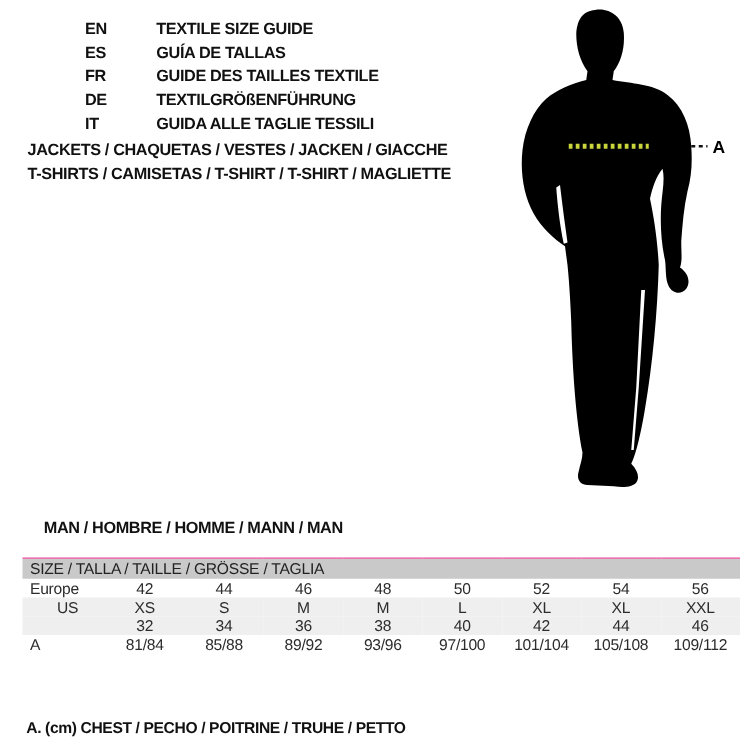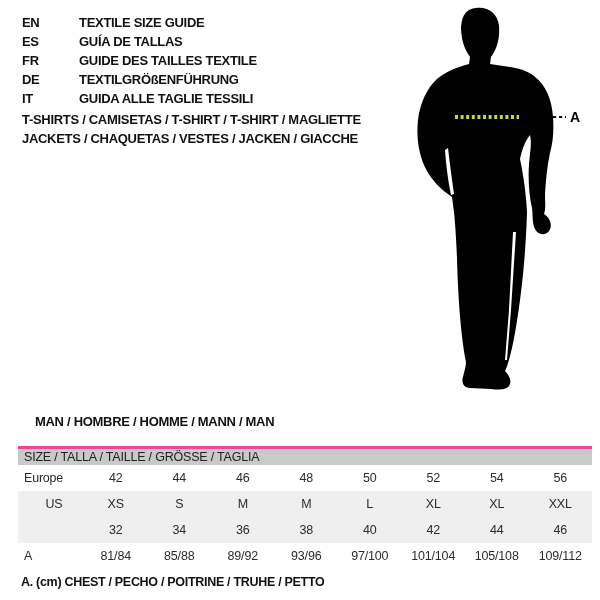--- a/index.html
+++ b/index.html
@@ -5,36 +5,36 @@
   html,body{margin:0;padding:0;}
   body{
     width:600px;height:600px;position:relative;overflow:hidden;
     background:#ffffff;
     font-family:"Liberation Sans", sans-serif;
     color:#111;
   }
   .bold-cond{font-weight:700;letter-spacing:-0.3px;}
   .lang-list{position:absolute;left:22px;top:13px;}
   .lang-row{display:flex;height:19px;align-items:center;font-size:13px;}
-  .lang-code{width:37px;font-weight:700;letter-spacing:-0.3px;}
+  .lang-code{width:37px;font-weight:700;letter-spacing:-0.3px;margin-left:46px;}
   .lang-label{font-weight:700;letter-spacing:-0.3px;margin-left:20px;}
   .cats{position:absolute;left:22px;top:110px;font-size:13px;line-height:19px;}
   .figure-svg{position:absolute;left:0;top:0;width:600px;height:600px;}
   .measure-letter{font-family:"Liberation Sans",sans-serif;font-weight:700;font-size:14px;}
   .section-title{position:absolute;left:35px;top:414px;font-size:13px;}
   .size-table{
     position:absolute;left:18px;top:446px;width:574px;
     border-collapse:collapse;table-layout:fixed;
     font-size:12.5px;letter-spacing:-0.2px;color:#2c2c2c;
   }
   .size-table col.c-label{width:66px;}
-  .size-table td{padding:0;height:26px;text-align:center;vertical-align:middle;}
+  .size-table td{padding:0;height:15px;text-align:center;vertical-align:middle;}
   .size-table td.label{text-align:left;padding-left:6px;}
   .size-table tr.head td{
-    background:#c9c9c9;border-top:3px solid #ec4899;height:16px;
+    background:#c9c9c9;border-top:1px solid #ec4899;height:16px;
     text-align:left;padding-left:6px;color:#222;
   }
   .size-table tr.shaded td{background:#efefef;text-align:center;}
   .footnote{position:absolute;left:21px;top:575px;font-size:12.5px;}
 </style>
 </head>
 <body>
 
 <div class="lang-list">
   <div class="lang-row">
@@ -53,22 +53,22 @@
     <span class="lang-code">DE</span>
     <span class="lang-label">TEXTILGRÖßENFÜHRUNG</span>
   </div>
   <div class="lang-row">
     <span class="lang-code">IT</span>
     <span class="lang-label">GUIDA ALLE TAGLIE TESSILI</span>
   </div>
 </div>
 
 <div class="cats bold-cond">
+  <div>JACKETS / CHAQUETAS / VESTES / JACKEN / GIACCHE</div>
   <div>T-SHIRTS / CAMISETAS / T-SHIRT / T-SHIRT / MAGLIETTE</div>
-  <div>JACKETS / CHAQUETAS / VESTES / JACKEN / GIACCHE</div>
 </div>
 
 <svg class="figure-svg" viewBox="0 0 600 600">
   <path fill="#000" d="M 476 8
        C 487 6, 498 13, 499 26
        C 500 38, 497 49, 491 57
        L 490 64
        C 505 67, 523 67, 534 76
        C 546 85, 552 100, 553 117
        C 554 131, 553 142, 550 153

